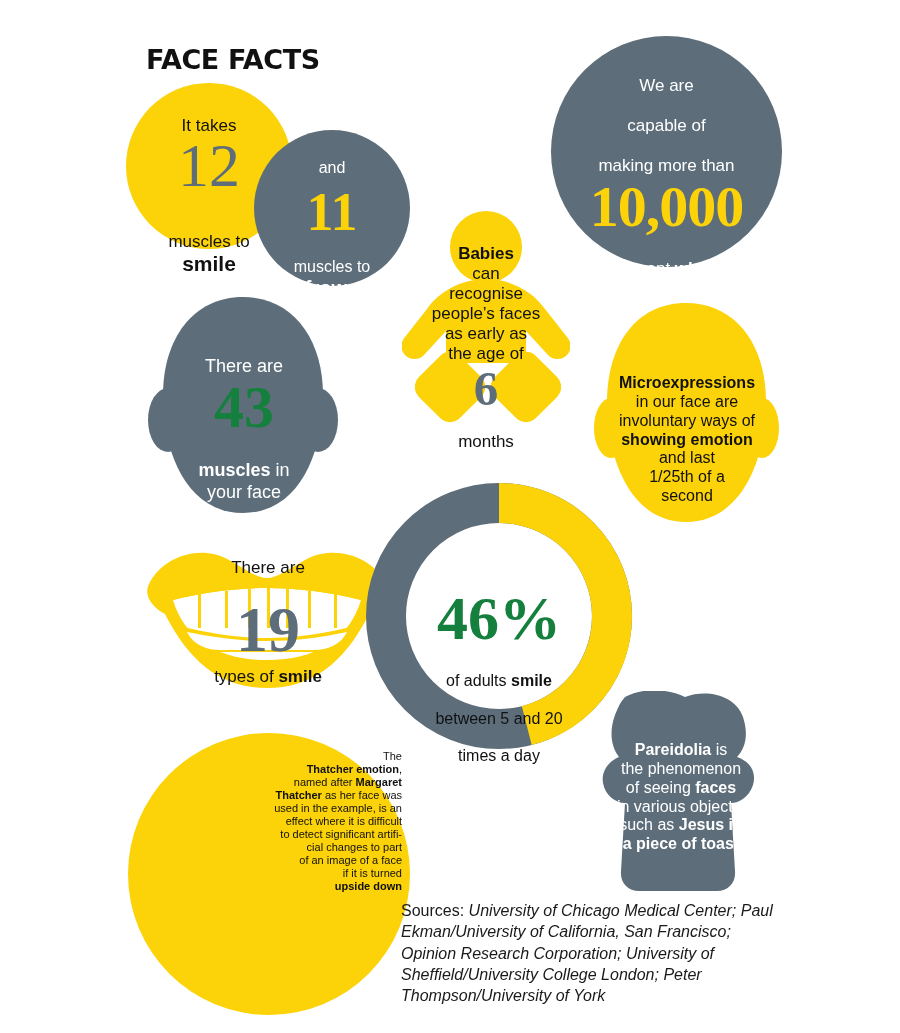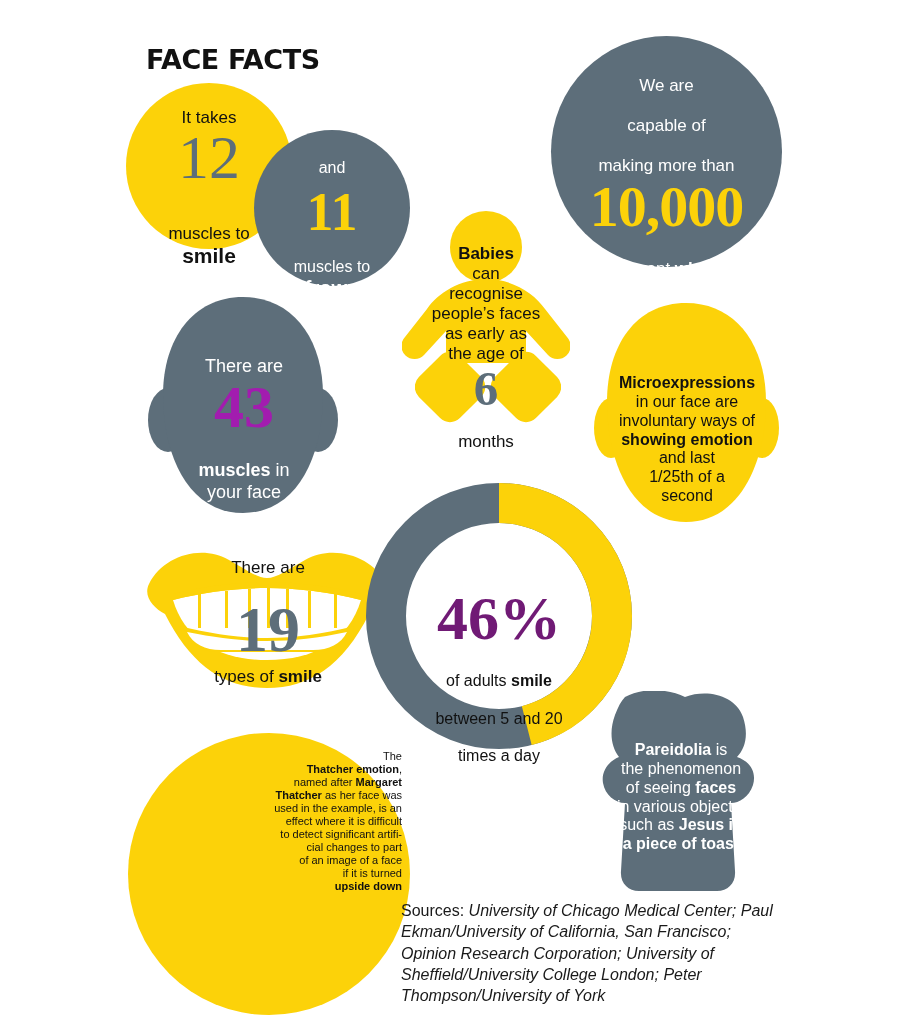--- a/index.html
+++ b/index.html
@@ -34,21 +34,21 @@
     font-size: 27px;
     font-weight: bold;
     letter-spacing: -0.4px;
     color: #111111;
     text-align: left;
     font-family: "DejaVu Sans", sans-serif;
   }
 
   
   #c12 { left: 126px; top: 83px; width: 166px; height: 166px; border-radius: 50%; background: #fcd209; }
-  #c12-text { left: 126px; top: 88px; width: 166px; font-size: 17px; color: #111; }
+  #c12-text { left: 126px; top: 96px; width: 166px; font-size: 17px; color: #111; }
   #c12-text .big {
     display: block;
     font-family: "Liberation Serif", serif;
     font-size: 62px;
     font-weight: normal;
     color: #5d6e7a;
     line-height: 0.92;
     margin: 1px 0 18px 0;
   }
   #c12-text .bot { font-weight: bold; font-size: 21px; display: block; }
@@ -97,21 +97,21 @@
   }
 
   
   #head43 { left: 148px; top: 295px; width: 190px; height: 220px; }
   #head43-text { left: 165px; top: 335px; width: 158px; font-size: 18px; color: #fff; }
   #head43-text .big {
     display: block;
     font-family: "Liberation Serif", serif;
     font-size: 60px;
     font-weight: bold;
-    color: #a21caf;
+    color: #15803d;
     line-height: 0.96;
     margin: 2px 0 2px 0;
   }
 
   
   #headmicro { left: 594px; top: 300px; width: 185px; height: 225px; }
   #headmicro-text { left: 596px; top: 355px; width: 182px; font-size: 16px; color: #111; }
 
   
   #mouth { left: 143px; top: 548px; width: 248px; height: 142px; }
@@ -127,21 +127,21 @@
   #mouth-bot { left: 170px; top: 647px; width: 196px; font-size: 17px; color: #111; }
 
   
   #donut { left: 356px; top: 473px; width: 286px; height: 286px; }
   #donut-text { left: 411px; top: 568px; width: 176px; font-size: 16px; color: #111; }
   #donut-text .big {
     display: block;
     font-family: "Liberation Serif", serif;
     font-size: 62px;
     font-weight: bold;
-    color: #701a75;
+    color: #15803d;
     line-height: 1.0;
     margin-bottom: 4px;
   }
 
   
   #toast { left: 589px; top: 691px; width: 183px; height: 202px; }
   #toast-text { left: 596px; top: 722px; width: 170px; font-size: 16px; color: #fff; }
 
   
   #thatcher { left: 128px; top: 733px; width: 282px; height: 282px; border-radius: 50%; background: #fcd209; }

